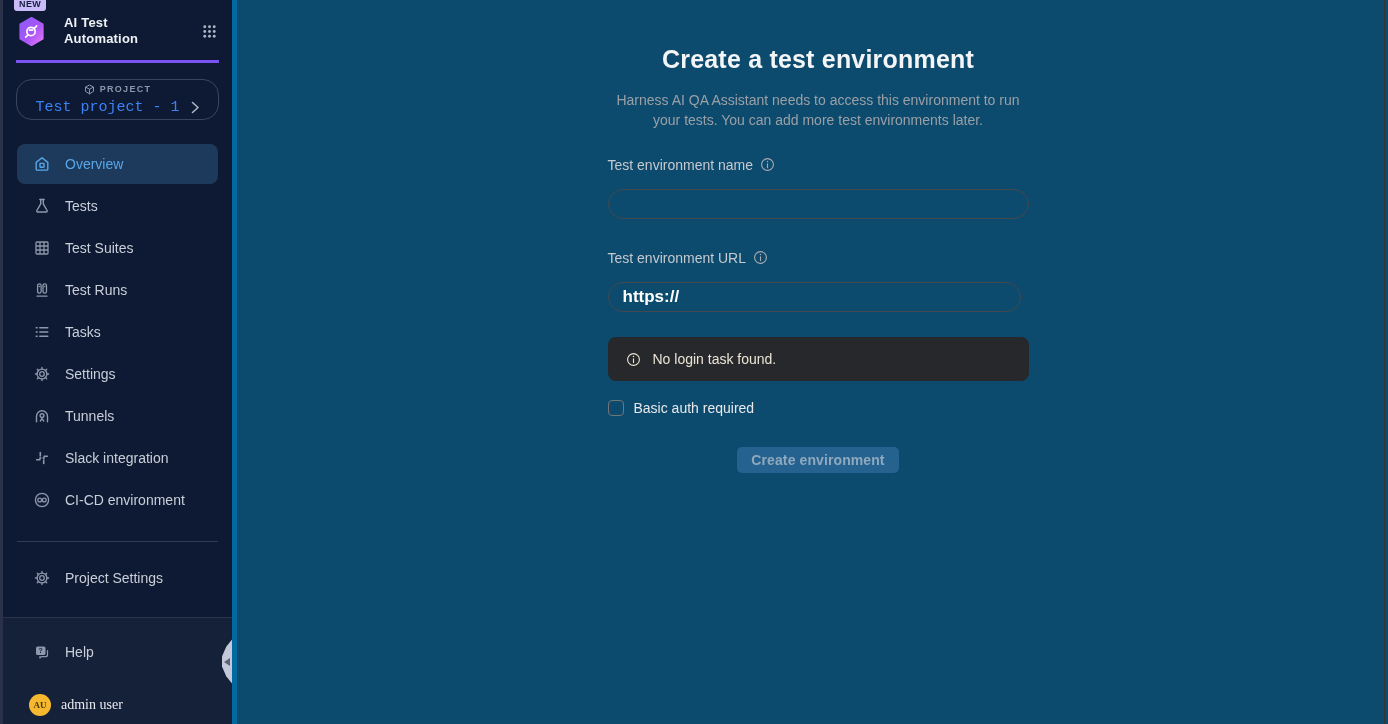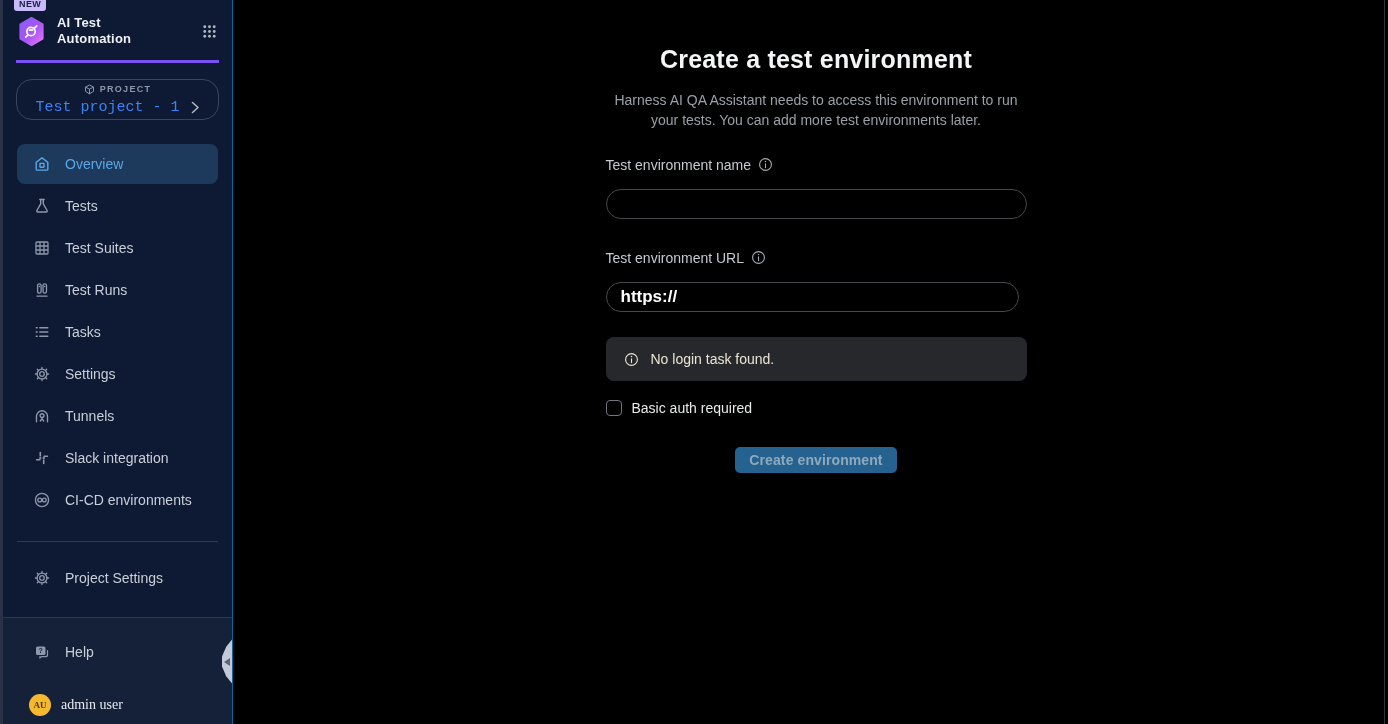--- a/index.html
+++ b/index.html
@@ -19,21 +19,21 @@
     border-left:3px solid #2a3249;
     position:relative;
     display:flex; flex-direction:column;
   }
   .new-badge {
     position:absolute; top:-3px; left:11px;
     background:#c9baf9; color:#16203c;
     font-size:9px; font-weight:bold; letter-spacing:.4px;
     padding:3px 5px 2px; border-radius:3px; line-height:1;
   }
-  .logo-row { display:flex; align-items:center; gap:10px; padding:15px 14px 11px 13px; }
+  .logo-row { display:flex; align-items:center; gap:17px; padding:15px 14px 11px 13px; }
   .app-title { font-size:13px; font-weight:bold; color:#eef1f6; line-height:16px; width:88px; letter-spacing:.2px; }
   .grid-dots { margin-left:auto; color:#aeb6c6; cursor:pointer; display:flex; }
   .purple-rule { height:3px; background:#7a52f4; margin:2px 13px 0; }
 
   .project-card {
     margin:16px 13px 0; height:41px;
     border:1px solid #3b445c; border-radius:16px;
     display:flex; flex-direction:column; align-items:center; justify-content:center; gap:4px;
     cursor:pointer;
   }
@@ -75,21 +75,21 @@
     clip-path:polygon(100% 0, 100% 100%, 35% 80%, 0 60%, 0 40%, 35% 20%);
     cursor:pointer; display:flex; align-items:center; justify-content:center;
   }
   .collapse-handle .tri {
     width:0; height:0; margin-right:2px;
     border-top:4px solid transparent; border-bottom:4px solid transparent;
     border-right:6px solid #5c6378;
   }
 
   
-  .main { flex:1; position:relative; background:#000000; border-left:1px solid #0369a1; }
+  .main { flex:1; position:relative; background:#0c4a6e; border-left:5px solid #0369a1; }
   .right-line { position:absolute; right:3px; top:0; bottom:0; width:1px; background:#323439; }
 
   .form-col { width:421px; margin-left:calc(50% - 205px); padding-top:44px; }
   .form-title { margin:0 0 16px; text-align:center; color:#f4f5f6; font-size:25px; font-weight:bold; line-height:30px; letter-spacing:.2px; }
   .form-sub { margin:0 auto 26px; width:421px; text-align:center; color:#9aa0a6; font-size:14px; line-height:20px; }
 
   .field-label { display:flex; align-items:center; gap:7px; color:#c6c9ce; font-size:14px; height:17px; margin-bottom:16px; }
   .info-ic { color:#a7abb1; display:flex; cursor:pointer; }
   .text-input {
     display:block; width:421px; height:30px;
@@ -277,21 +277,21 @@
     </div>
 
     <div class="nav-item">
       <span class="ni">
         <svg width="18" height="18" viewBox="0 0 18 18" fill="none" stroke="currentColor" stroke-width="1.3">
           <circle cx="9" cy="9" r="6.6"></circle>
           <circle cx="6.7" cy="9" r="1.9"></circle>
           <circle cx="11.3" cy="9" r="1.9"></circle>
         </svg>
       </span>
-      <span>CI-CD environments</span>
+      <span>CI-CD environment</span>
     </div>
   </nav>
 
   <div class="nav-divider"></div>
 
   <div class="settings-wrap">
     <div class="nav-item">
       <span class="ni">
         <svg width="18" height="18" viewBox="0 0 18 18" fill="none" stroke="currentColor" stroke-width="1.3" stroke-linecap="round">
           <circle cx="9" cy="9" r="2.3"></circle>

